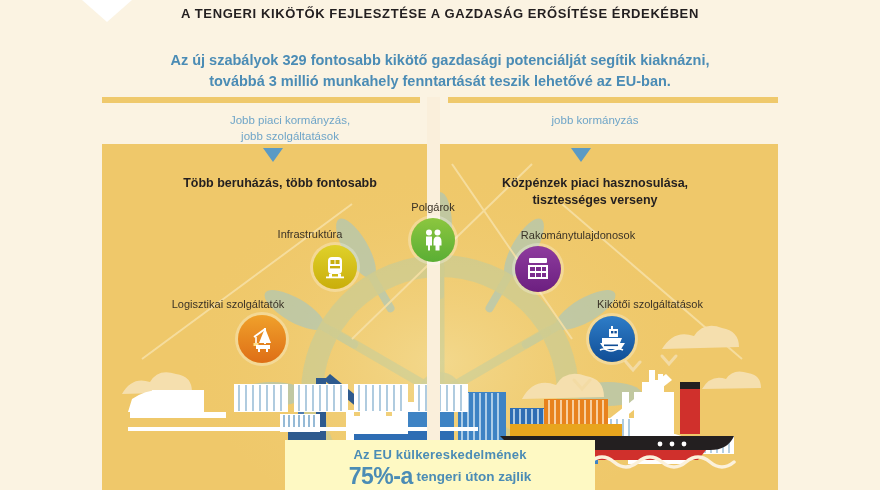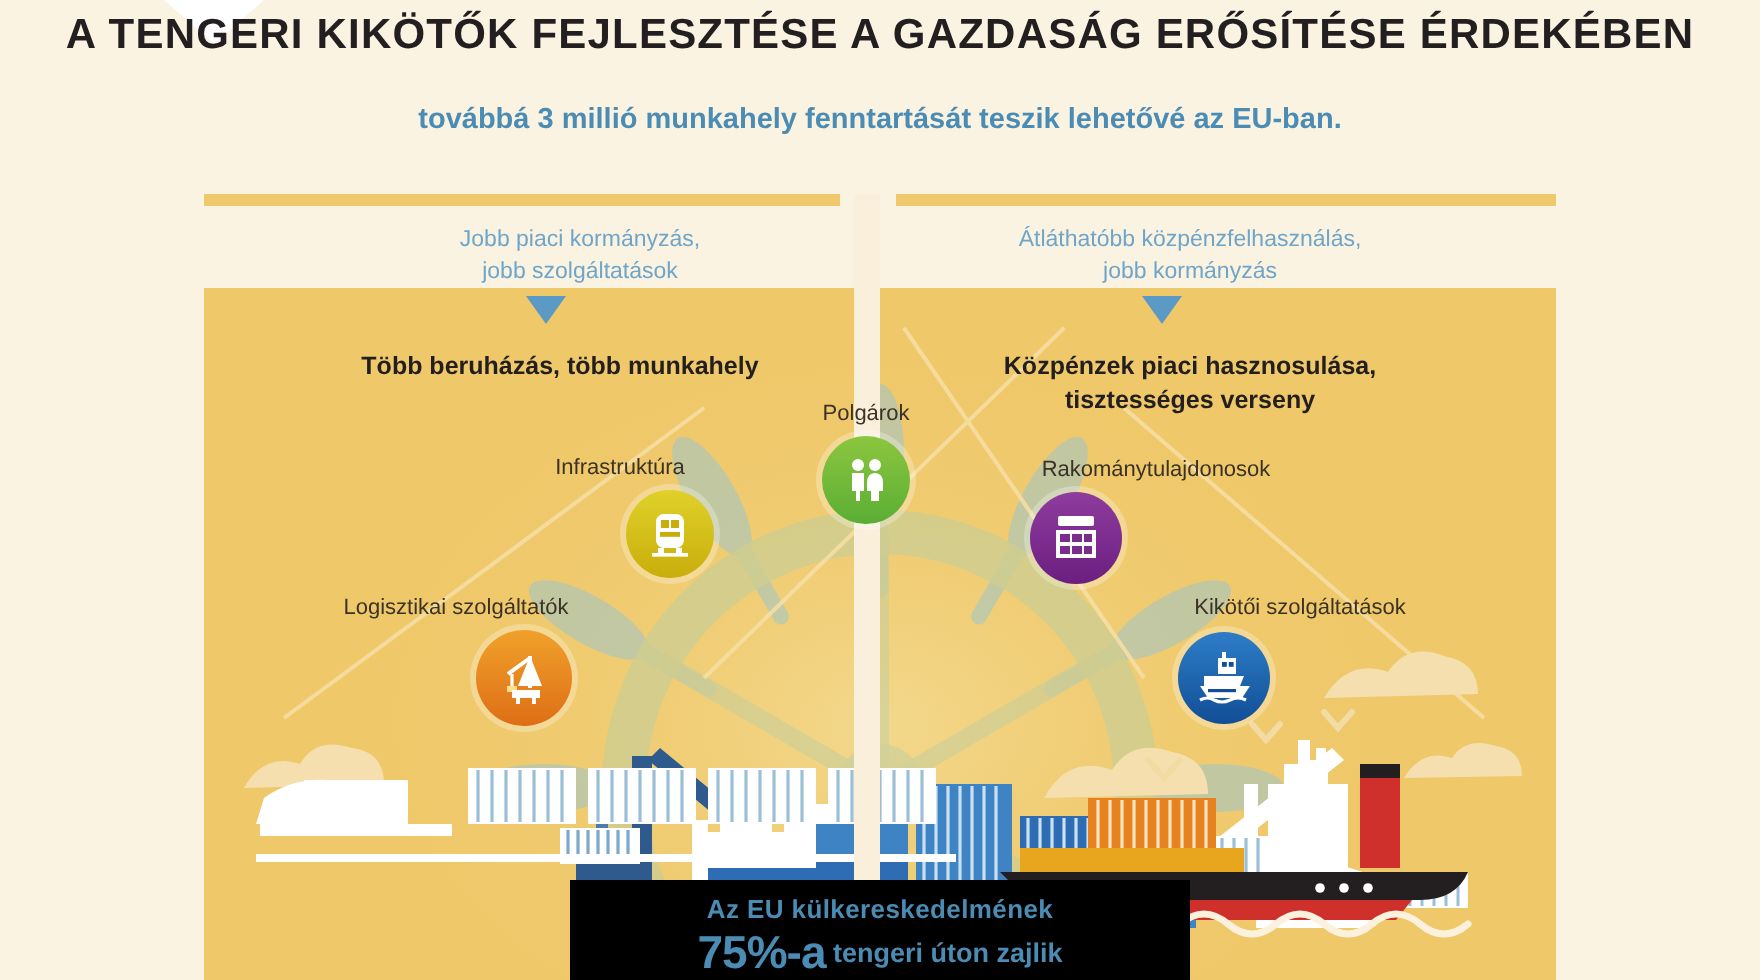--- a/index.html
+++ b/index.html
@@ -30,21 +30,21 @@
     border-top: 22px solid #ffffff;
   }
 
   
   .main-title {
     position: absolute;
     top: 6px;
     left: 0;
     width: 880px;
     text-align: center;
-    font-size: 21px;
+    font-size: 13px;
     font-weight: bold;
     letter-spacing: 0.6px;
     color: #231f20;
   }
   .subtitle {
     position: absolute;
     top: 50px;
     left: 0;
     width: 880px;
     text-align: center;
@@ -143,21 +143,21 @@
     justify-content: center;
   }
 
   
   .bottom-box {
     position: absolute;
     left: 285px;
     top: 440px;
     width: 310px;
     height: 50px;
-    background: #000000;
+    background: #fef9c3;
     text-align: center;
     z-index: 9;
   }
   .bottom-line1 {
     font-size: 13px;
     font-weight: bold;
     color: #4b8cb5;
     padding-top: 7px;
     letter-spacing: 0.2px;
   }
@@ -178,32 +178,32 @@
 </head>
 <body>
 
 <div id="infographic">
 
   <div class="top-notch"></div>
 
   <div class="main-title">A TENGERI KIKÖTŐK FEJLESZTÉSE A GAZDASÁG ERŐSÍTÉSE ÉRDEKÉBEN</div>
 
   <div class="subtitle">
+    <span>Az új szabályok 329 fontosabb kikötő gazdasági potenciálját segítik kiaknázni,</span>
     <span class="l2">továbbá 3 millió munkahely fenntartását teszik lehetővé az EU-ban.</span>
   </div>
 
   <div class="divider left"></div>
   <div class="divider right"></div>
 
   <div class="caption-blue left">
     <div>Jobb piaci kormányzás,</div>
     <div>jobb szolgáltatások</div>
   </div>
   <div class="caption-blue right">
-    <div>Átláthatóbb közpénzfelhasználás,</div>
     <div>jobb kormányzás</div>
   </div>
 
   <div class="down-arrow left"></div>
   <div class="down-arrow right"></div>
 
   <div class="gold-panel">
     <svg width="676" height="346" viewBox="0 0 676 346">
       <defs>
         <radialGradient id="glowG" cx="50%" cy="55%" r="52%">
@@ -481,21 +481,21 @@
           <line x1="345" y1="241" x2="345" y2="267"></line>
             <line x1="352" y1="241" x2="352" y2="267"></line>
           <line x1="359" y1="241" x2="359" y2="267"></line>
         </g>
         <rect x="26" y="283" width="350" height="4" fill="#fff"></rect>
       </g>
     </svg>
   </div>
 
   <div class="panel-heading left">
-    <div>Több beruházás, több munkahely</div>
+    <div>Több beruházás, több fontosabb</div>
     <div></div>
   </div>
   <div class="panel-heading right">
     <div>Közpénzek piaci hasznosulása,</div>
     <div>tisztességes verseny</div>
   </div>
 
   <div class="center-column"></div>
 
   <div class="icon-node">

